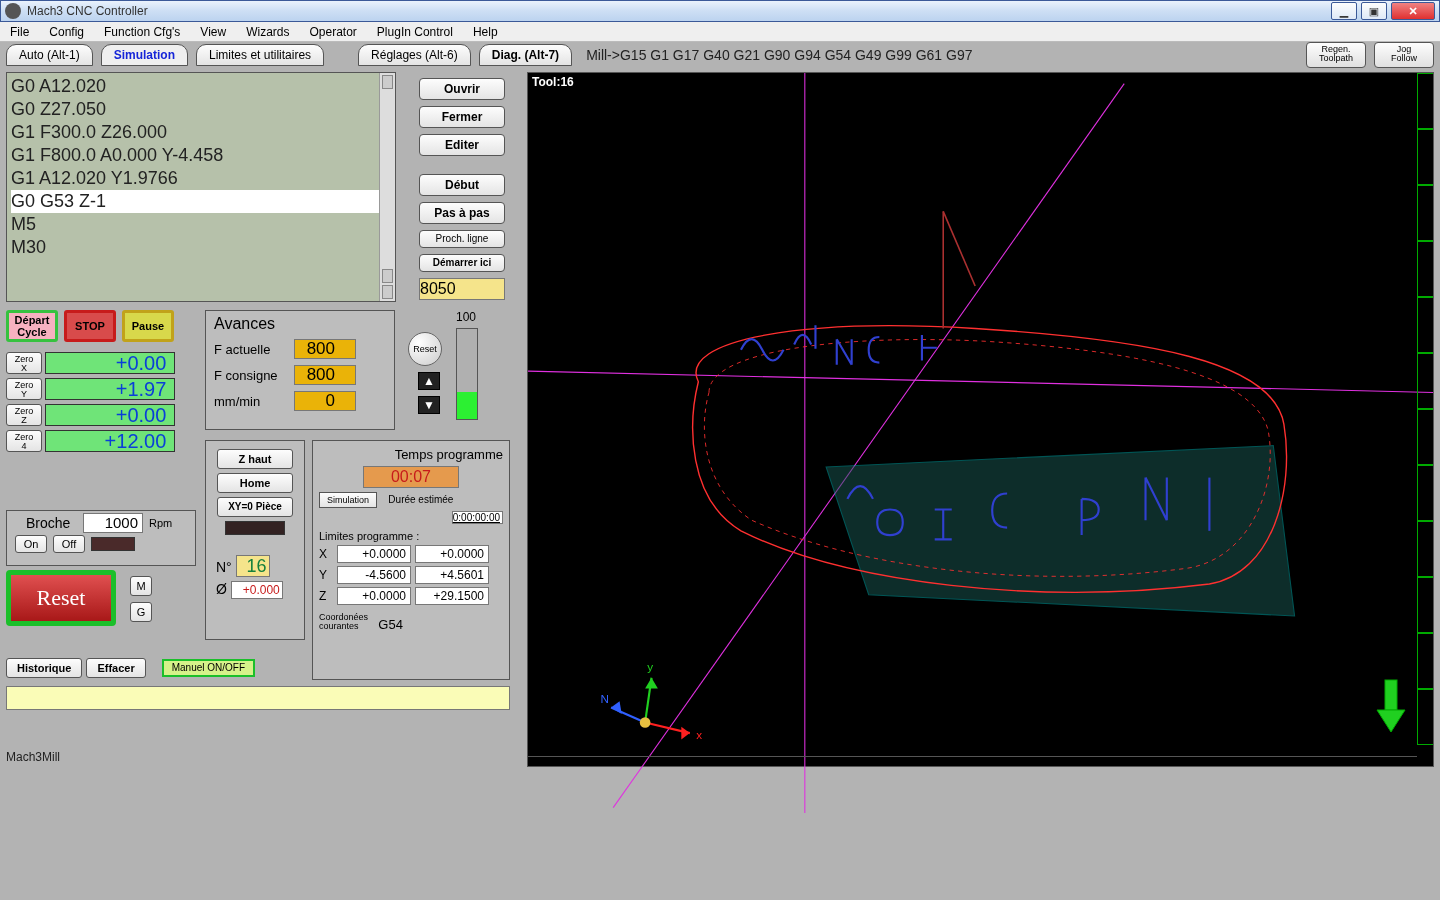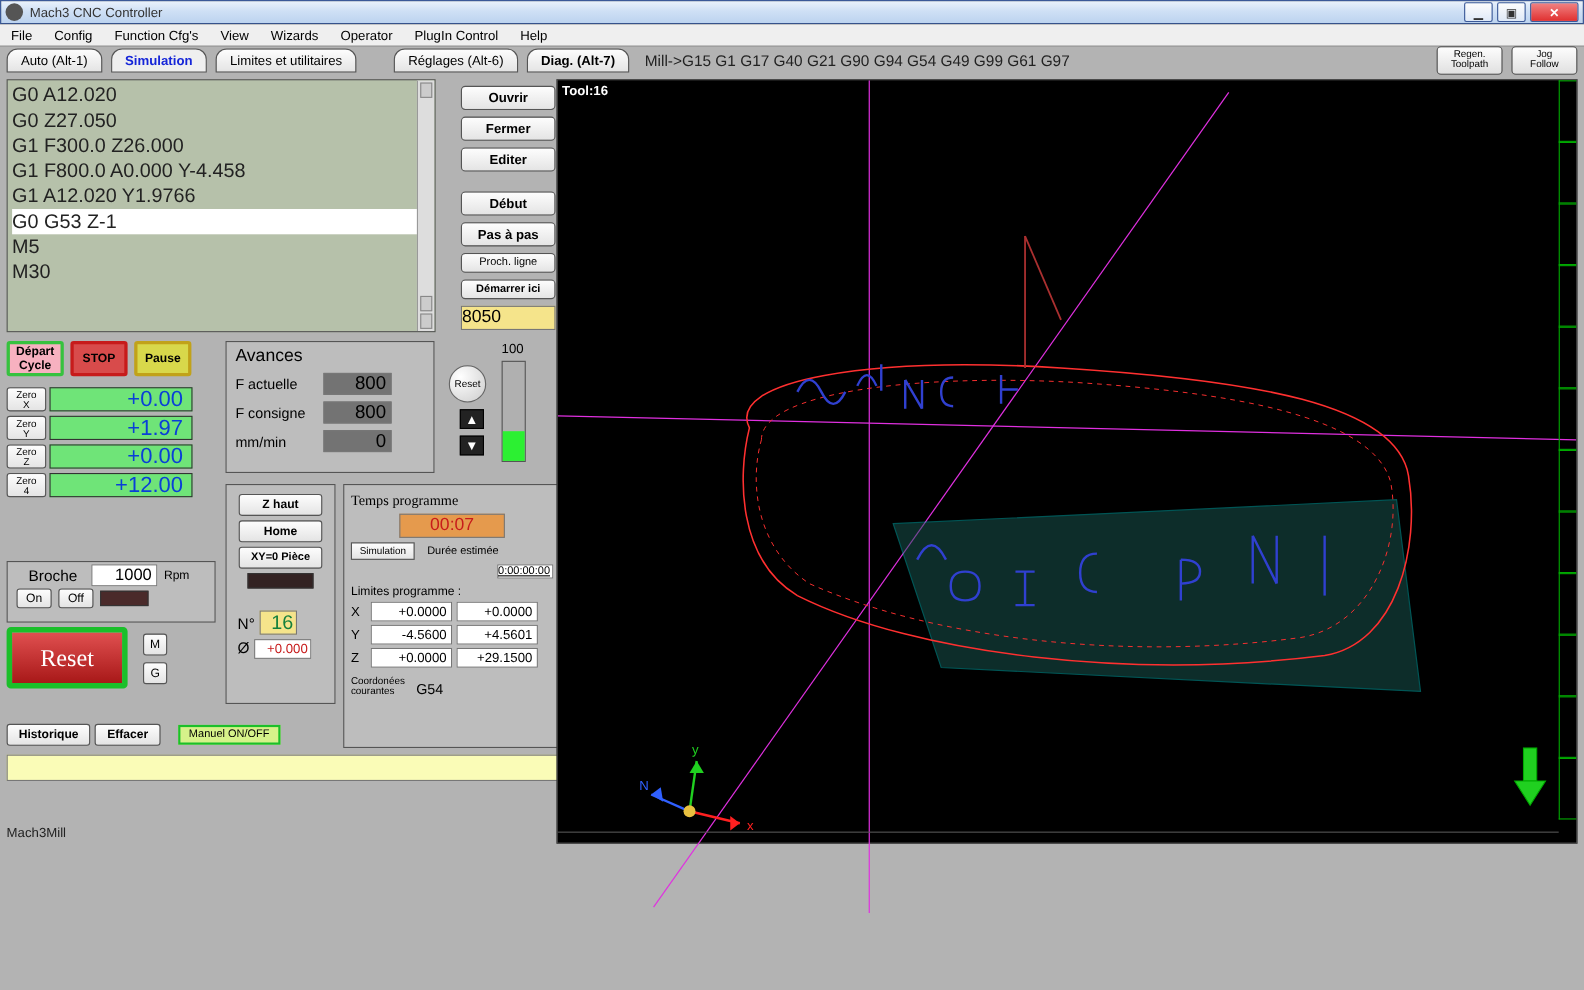--- a/index.html
+++ b/index.html
@@ -41,60 +41,60 @@
   .ledbtn.stop { border-color:#c71b1b; background:#d84b4b; color:#000;}
   .ledbtn.pause { border-color:#c1a21a; background:#d8d84b; color:#000;}
   .zerorow { position:absolute; left:6px; width:190px; }
   .zbtn { width:36px; height:22px; background:linear-gradient(#fdfdfd,#e4e4e4); border:1px solid #555; border-radius:3px; font-size:9px; text-align:center; line-height:1; padding-top:2px; display:inline-block; vertical-align:top;}
   .dro { display:inline-block; width:130px; height:22px; background:#6fe478; border:1px solid #333; font-family:Arial; font-size:20px; color:#0a3fd8; text-align:right; padding-right:8px; line-height:20px; vertical-align:top; }
   .panel { position:absolute; background:#bdbdbd; border:1px solid #555; }
   .feedpanel { left:205px; top:240px; width:190px; height:120px; padding:4px 8px; }
   .feedpanel h3 { margin:0; font-size:16px; font-weight:normal; }
   .frow { display:flex; align-items:center; margin-top:6px; }
   .flabel { width:80px; font-size:13px; }
-  .fval { width:62px; height:20px; background:#737373; border:1px solid #777; font-size:17px; text-align:right; padding-right:4px; line-height:18px;}
+  .fval { width:62px; height:20px; background:#eab308; border:1px solid #777; font-size:17px; text-align:right; padding-right:20px; line-height:18px;}
   .overridepanel { left:400px; top:240px; width:110px; height:120px; position:absolute; }
   .ovreset { width:34px;height:34px;border-radius:50%;background:radial-gradient(circle at 30% 30%,#fff,#ccc);border:1px solid #666;position:absolute;left:8px;top:22px;font-size:9px;text-align:center;line-height:32px;}
   .ov100 { position:absolute; left:56px; top:0; font-size:12px;}
   .ovarrow {position:absolute;left:18px;width:22px;height:18px;background:#222;color:#fff;text-align:center;line-height:16px;border:1px solid #000;font-size:12px;}
   .ovbar {position:absolute;left:56px;top:18px;width:22px;height:92px;border:1px solid #555;background:#b0b0b0;}
   .ovbar .fill{position:absolute;bottom:0;left:0;right:0;height:30%;background:#2cf032;}
   .brochepanel { left:6px; top:440px; width:190px; height:40px; }
   .brochepanel .label{position:absolute;left:19px;top:4px;font-size:14px;}
   .brochepanel .rpmval{position:absolute;left:76px;top:2px;width:60px;height:20px;background:#fff;border:1px solid #777;text-align:right;padding-right:4px;font-size:15px;line-height:18px;}
   .brochepanel .rpm{position:absolute;left:142px;top:6px;font-size:11px;}
   .onoff{position:absolute;top:24px;left:8px;display:flex;gap:6px;}
   .onoff .sbtn{width:32px;height:18px;background:linear-gradient(#fdfdfd,#e4e4e4);border:1px solid #555;border-radius:3px;font-size:11px;text-align:center;line-height:16px;}
   .onoff .led{width:44px;height:14px;background:#4a2a2a;border:1px solid #333;margin-top:2px;}
   .homepanel { left:205px; top:370px; width:100px; height:200px; padding:4px;}
   .hbtn { width:76px;height:20px;margin:4px auto;background:linear-gradient(#fdfdfd,#e4e4e4);border:1px solid #555;border-radius:3px;font-size:11px;text-align:center;line-height:18px;font-weight:bold;}
   .toolrow { margin-top:20px; padding-left:6px; font-size:14px; }
   .toolnum { display:inline-block; width:34px; height:22px; background:#f5e48b;border:1px solid #777;color:#15803d;font-size:18px;text-align:right;padding-right:2px;line-height:20px;}
   .tooldia { display:inline-block; width:52px; height:18px; background:#fff;border:1px solid #777;color:#c71b1b;font-size:12px;text-align:right;padding-right:2px;line-height:16px;}
   .homepanel .led2 {width:60px;height:14px;background:#332222;border:1px solid #333;margin:4px auto;}
   .timepanel { left:312px; top:370px; width:198px; height:240px; padding:6px;}
-  .timepanel .tlabel{font-size:13px;text-align:left;font-family:Liberation Serif, serif;}
+  .timepanel .tlabel{font-size:13px;text-align:right;}
   .timeval{width:96px;height:22px;margin:4px auto;background:#e59a4d;border:1px solid #777;color:#c71b1b;font-size:16px;text-align:center;line-height:20px;}
   .simbtn{display:inline-block;width:58px;height:16px;background:linear-gradient(#fdfdfd,#e4e4e4);border:1px solid #555;font-size:9px;text-align:center;line-height:14px;}
   .durlabel{font-size:10px;display:inline-block;margin-left:8px;}
   .durval{width:66px;height:14px;background:#fff;border:1px solid #777;font-size:10px;text-align:right;padding-right:2px;line-height:12px;text-decoration:underline;margin-left:24px;}
   .limlabel{font-size:11px;margin-top:6px;}
   .limrow{display:flex;align-items:center;margin-top:3px;}
   .limrow .ax{width:18px;font-size:12px;}
   .limval{width:74px;height:18px;background:#fff;border:1px solid #777;font-size:12px;text-align:right;padding-right:4px;line-height:16px;margin-right:4px;}
   .coordlabel{font-size:9px;display:inline-block;width:56px;line-height:1;}
   .resetpanel{position:absolute;left:6px;top:500px;width:150px;height:70px;}
   .bigreset{width:110px;height:56px;border:5px solid #1bbf2a;background:linear-gradient(#e05050,#a81818);border-radius:4px;color:#fff;font-size:22px;text-align:center;line-height:46px;font-family:"Times New Roman",serif;}
   .mgbtn{position:absolute;width:22px;height:20px;background:linear-gradient(#fdfdfd,#e4e4e4);border:1px solid #555;border-radius:3px;font-size:11px;text-align:center;line-height:18px;}
   .bottomrow{position:absolute;left:6px;top:588px;display:flex;gap:4px;align-items:center;}
   .bbtn{height:20px;padding:0 10px;background:linear-gradient(#fdfdfd,#e4e4e4);border:1px solid #555;border-radius:3px;font-size:11px;line-height:18px;font-weight:bold;}
   .manuel{height:18px;padding:0 8px;border:2px solid #1bbf2a;background:#d6f28a;font-size:10px;line-height:14px;}
   .msgbar{position:absolute;left:6px;top:616px;width:504px;height:24px;background:#fafcb7;border:1px solid #777;}
   .mach3mill{position:absolute;left:6px;top:680px;font-size:12px;color:#222;}
-  .toolpath{position:absolute;left:506px;top:2px;right:6px;height:695px;background:#000;border:1px solid #555;}
+  .toolpath{position:absolute;left:527px;top:2px;right:6px;height:695px;background:#000;border:1px solid #555;}
   .tooltxt{position:absolute;left:4px;top:2px;color:#fff;font-size:12px;font-weight:bold;}
   .ruler-r{position:absolute;right:0;top:0;bottom:0;width:16px;}
   .ruler-r div{height:56px;border:1px solid #0a0;border-right:none;}
   .ruler-b{position:absolute;left:0;right:16px;bottom:0;height:10px;border-top:1px solid #555;}
   .bigarrow{position:absolute;right:24px;bottom:30px;width:36px;height:60px;}
   .bigarrow svg{width:100%;height:100%;}
   .tp-svg{position:absolute;inset:0;}
 </style>
 </head>
 <body>

